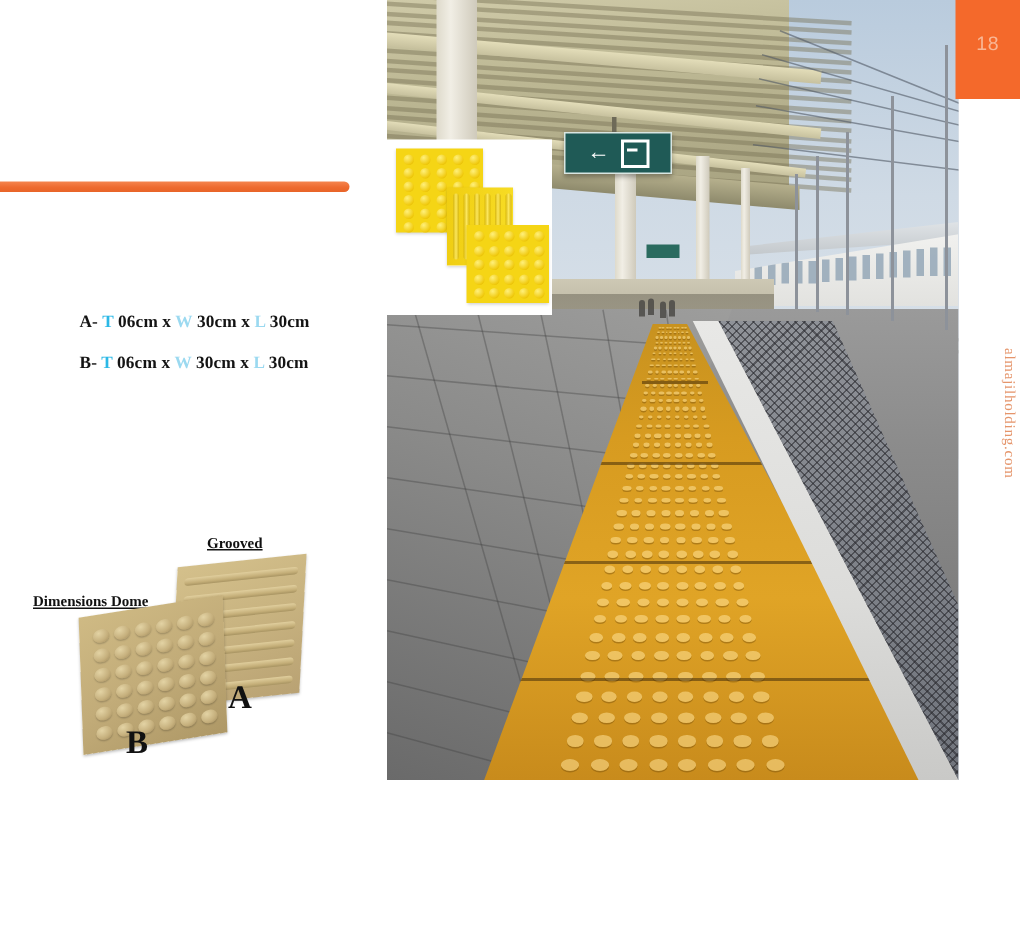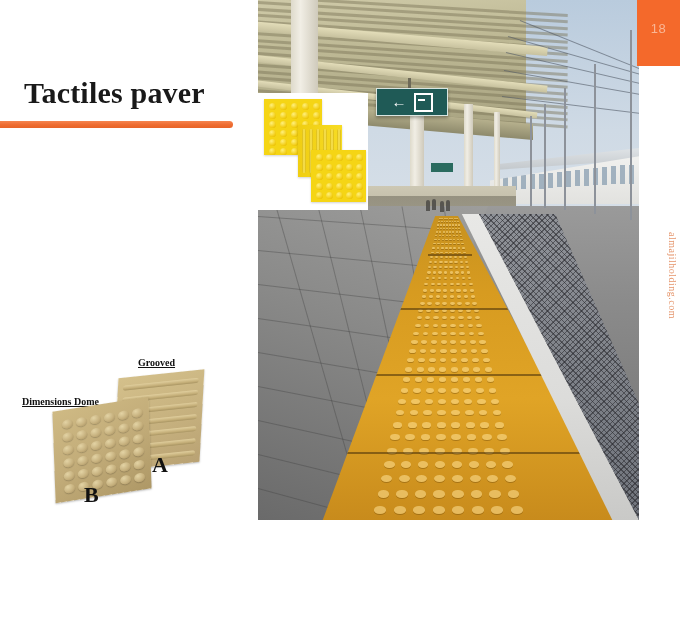--- a/index.html
+++ b/index.html
@@ -438,25 +438,42 @@
 </style>
 </head>
 <body>
 
 <div id="slide">
 
   <div id="page-badge">
     <div class="num">18</div>
   </div>
 
-  <div id="title">Tactiles paver</div>
   <div id="title-rule"></div>
 
 
-
+  <div class="dim-line" id="dim-a">
+    <span>A-</span>
+    <span class="k-t">T</span>
+    <span>06cm x</span>
+    <span class="k-w">W</span>
+    <span>30cm x</span>
+    <span class="k-l">L</span>
+    <span>30cm</span>
+  </div>
+
+  <div class="dim-line" id="dim-b">
+    <span>B-</span>
+    <span class="k-t">T</span>
+    <span>06cm x</span>
+    <span class="k-w">W</span>
+    <span>30cm x</span>
+    <span class="k-l">L</span>
+    <span>30cm</span>
+  </div>
 
   <div id="figure">
     <div class="fig-label" id="lbl-grooved">Grooved</div>
     <div class="fig-label" id="lbl-dome">Dimensions Dome</div>
 
     <div id="tile-a">
         <div class="groove" style="top: 8px;"></div>
         <div class="groove" style="top: 20px;"></div>
         <div class="groove" style="top: 32px;"></div>
         <div class="groove" style="top: 44px;"></div>

